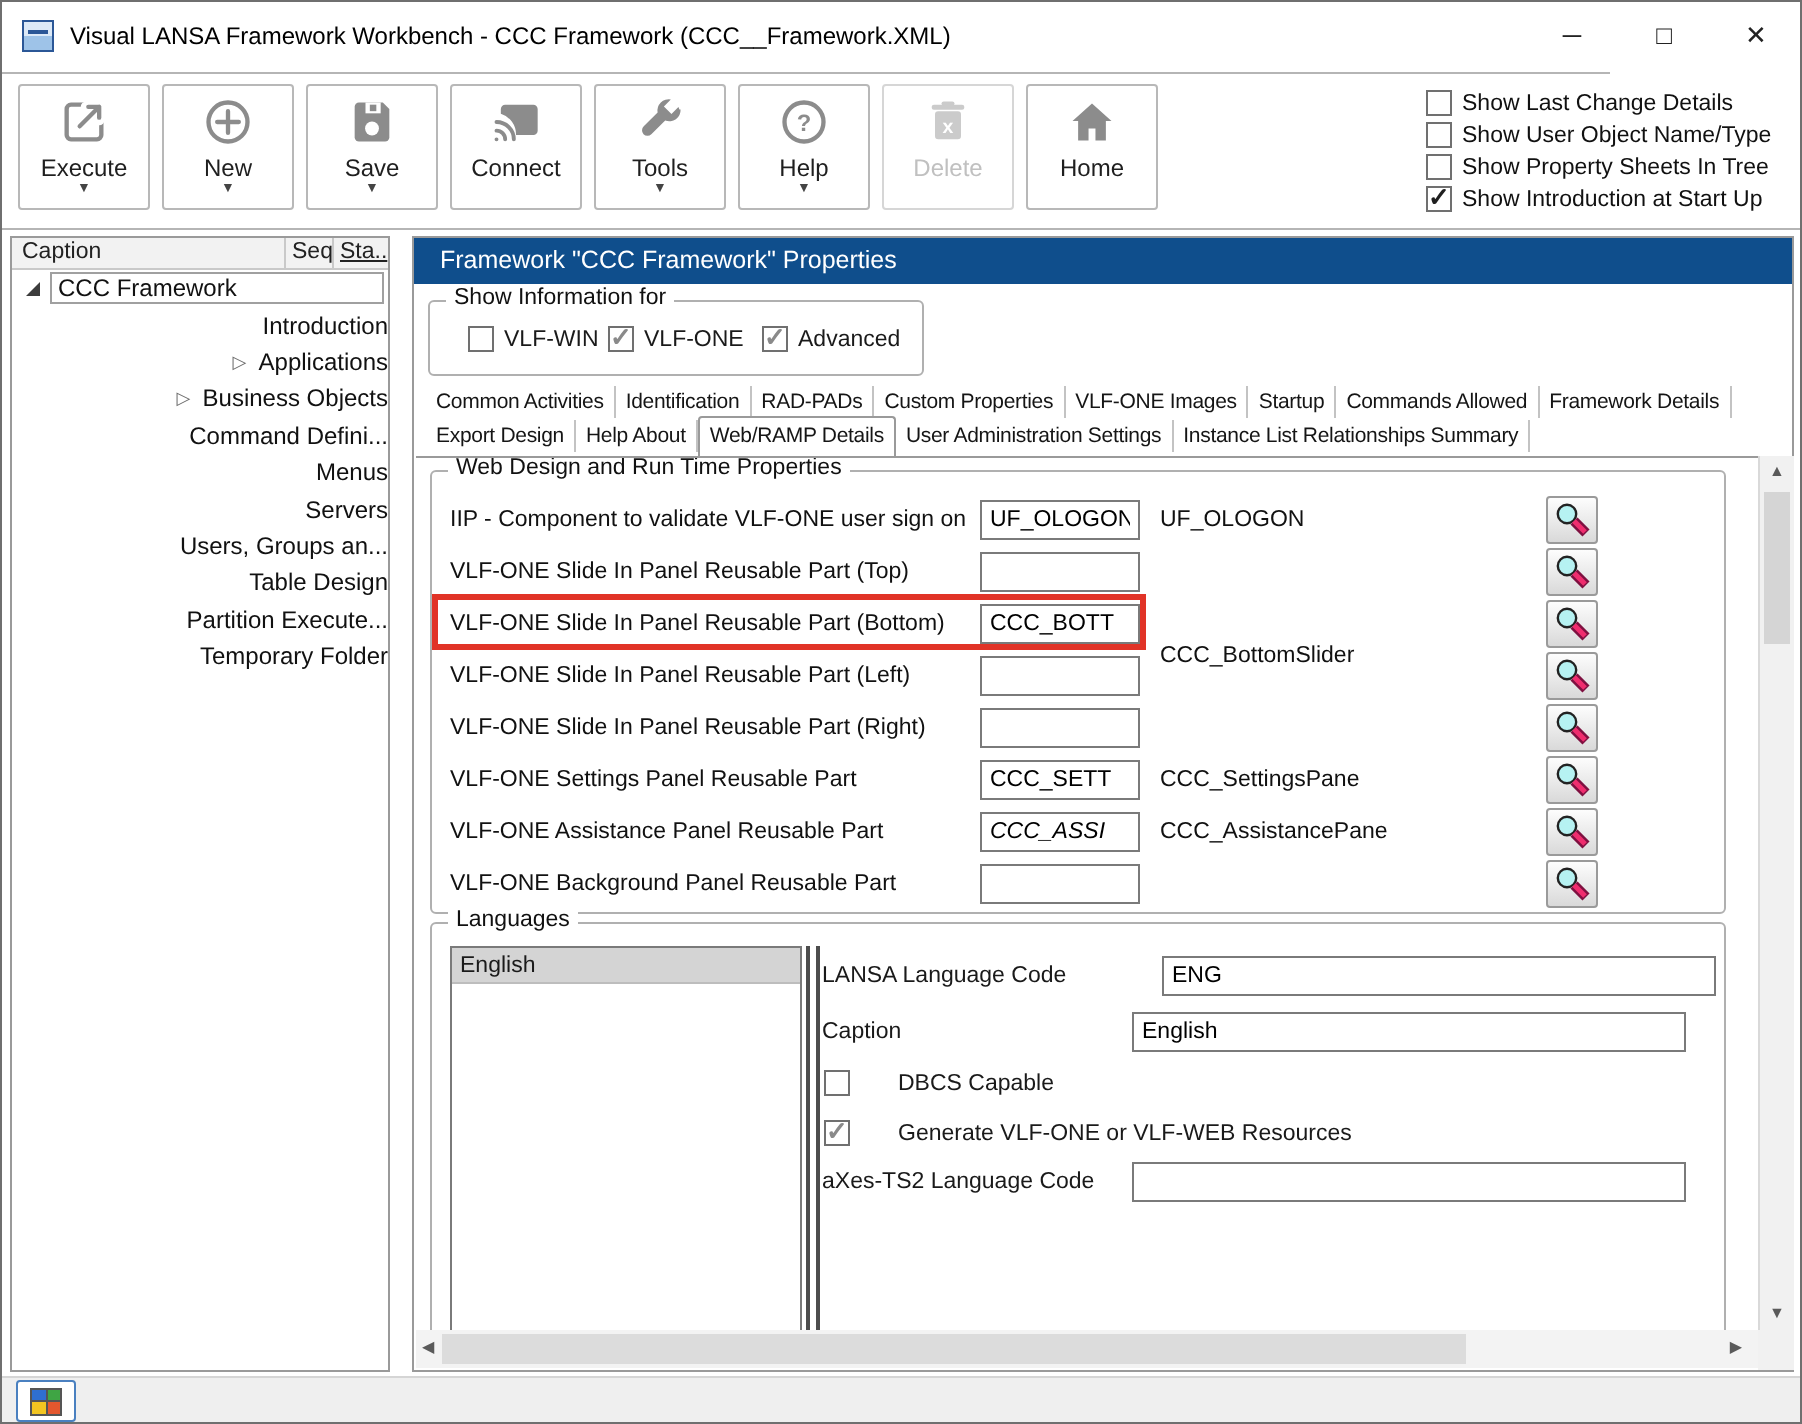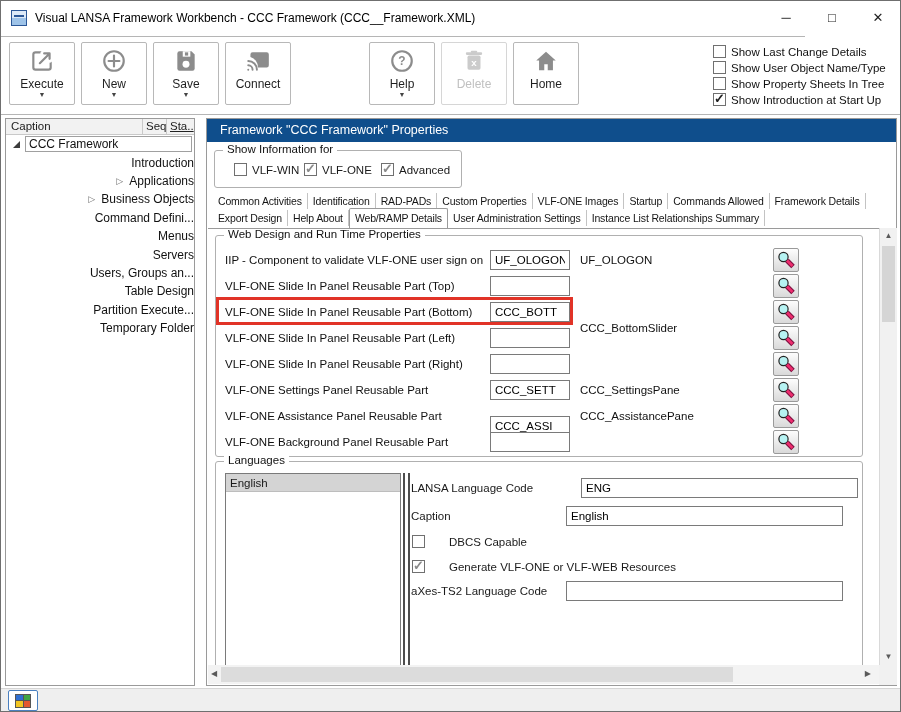--- a/index.html
+++ b/index.html
@@ -174,20 +174,27 @@
           </svg></span>
       <span class="tlabel">Save</span>
       <span class="drop">▼</span>
     </div>
     <div class="tbtn" style="left:224px">
       <span><svg viewBox="0 0 24 24" width="26" height="26">
             <path class="icon-fill" d="M7 4h13a2 2 0 0 1 2 2v10a2 2 0 0 1-2 2h-8a10 10 0 0 0-7-9.8V6a2 2 0 0 1 2-2z"></path>
             <path class="icon-stroke" d="M3 20h.01 M3 16a4 4 0 0 1 4 4 M3 12a8 8 0 0 1 8 8" style="stroke-width:1.8"></path>
           </svg></span>
       <span class="tlabel">Connect</span>
+    </div>
+    <div class="tbtn" style="left:296px">
+      <span><svg viewBox="0 0 24 24" width="26" height="26">
+            <path class="icon-fill" d="M21.5 6.2a5.2 5.2 0 0 1-7.1 5.1L8 17.7A2.5 2.5 0 1 1 4.5 14l6.4-6.4A5.2 5.2 0 0 1 17 1.6l-3.2 3.2 3.5 3.5 3.2-3.2c.4.9.6 1.5.5 1.1z"></path>
+          </svg></span>
+      <span class="tlabel">Tools</span>
+      <span class="drop">▼</span>
     </div>
     <div class="tbtn" style="left:368px">
       <span><svg viewBox="0 0 24 24" width="26" height="26">
             <circle class="icon-stroke" cx="12" cy="12" r="9"></circle>
             <text x="12" y="16" text-anchor="middle" font-size="11" font-weight="bold" fill="#8c8c8c" font-family="Liberation Sans, sans-serif">?</text>
           </svg></span>
       <span class="tlabel">Help</span>
       <span class="drop">▼</span>
     </div>
     <div class="tbtn disabled" style="left:440px">
@@ -333,21 +340,21 @@
         <input class="wrow-input" style="top: 92px;" value="">
 
         <span class="wrow-label" style="top:118px">VLF-ONE Slide In Panel Reusable Part (Right)</span>
         <input class="wrow-input" style="top: 118px;" value="">
 
         <span class="wrow-label" style="top:144px">VLF-ONE Settings Panel Reusable Part</span>
         <input class="wrow-input" style="top: 144px;" value="CCC_SETT">
         <span class="wrow-resolved" style="top:144px">CCC_SettingsPane</span>
 
         <span class="wrow-label" style="top:170px">VLF-ONE Assistance Panel Reusable Part</span>
-        <input class="wrow-input" style="top: 180px;" value="CCC_ASSI">
+        <input class="wrow-input" style="top: 170px; font-style: italic;" value="CCC_ASSI">
         <span class="wrow-resolved" style="top:170px">CCC_AssistancePane</span>
 
         <span class="wrow-label" style="top:196px">VLF-ONE Background Panel Reusable Part</span>
         <input class="wrow-input" style="top: 196px;" value="">
 
         <button class="magbtn" style="top:12px">
             <svg viewBox="0 0 20 20" width="20" height="20">
               <circle cx="7.5" cy="7" r="4.6" fill="#b6f2f2" stroke="#222" stroke-width="1.2"></circle>
               <line x1="11" y1="10.5" x2="17" y2="16.5" stroke="#7e1040" stroke-width="5"></line>
               <line x1="11" y1="10.5" x2="16.5" y2="16" stroke="#ef2d6e" stroke-width="2.6"></line>

